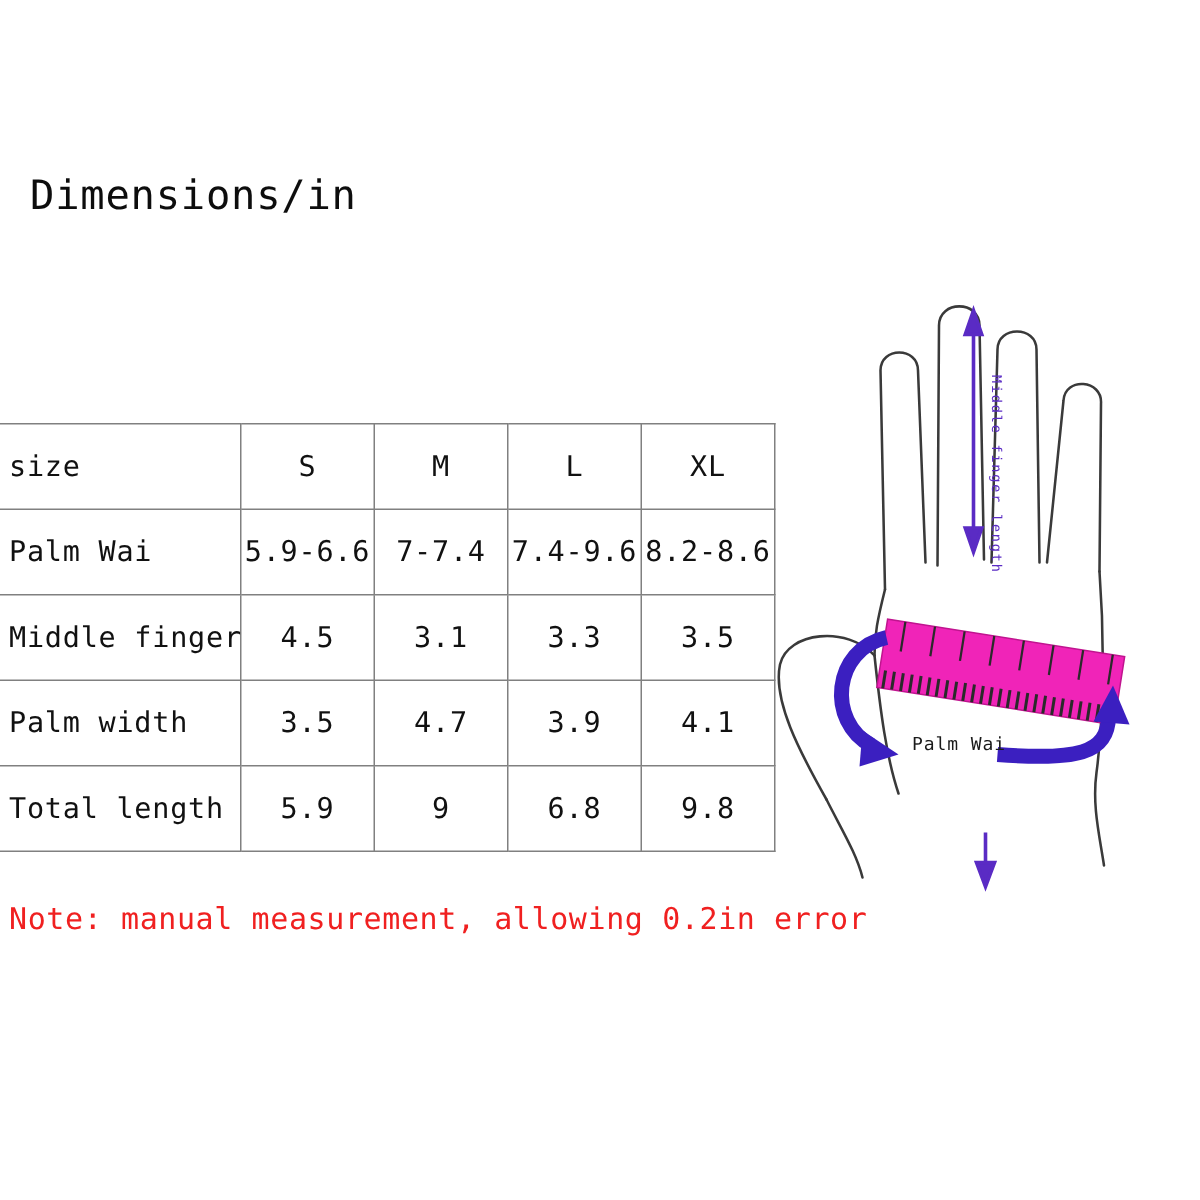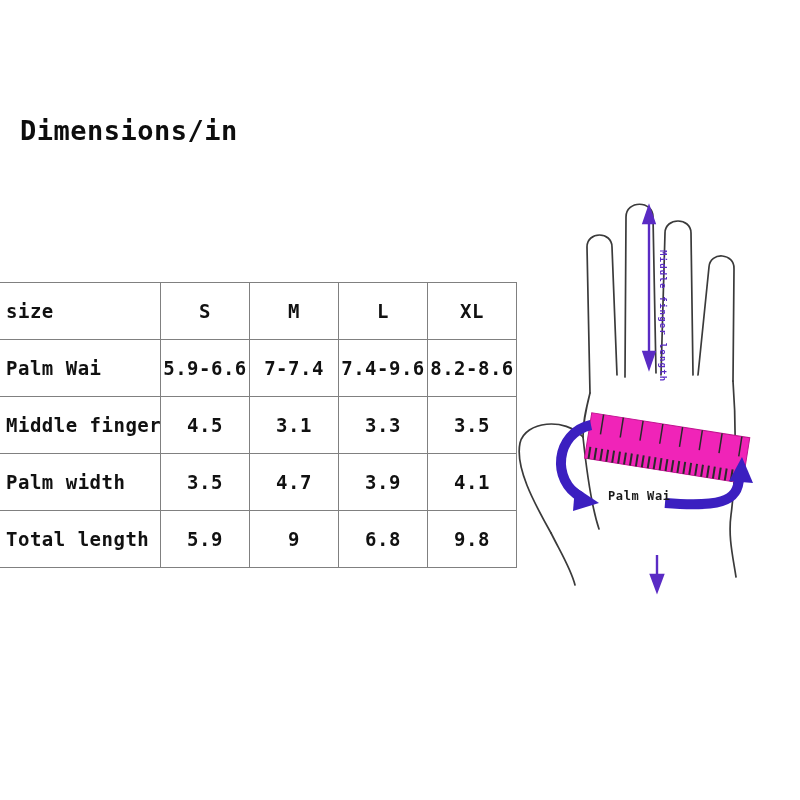--- a/index.html
+++ b/index.html
@@ -7,21 +7,20 @@
     padding: 0;
     background: #ffffff;
   }
   #canvas {
     position: relative;
     width: 800px;
     height: 800px;
     background: #ffffff;
     overflow: hidden;
     font-family: "DejaVu Sans Mono", "Liberation Mono", monospace;
-    font-weight: bold;
   }
 
   
   #title {
     position: absolute;
     left: 20px;
     top: 115px;
     font-size: 27px;
     color: #0d0d0d;
     letter-spacing: 0.5px;
@@ -146,20 +145,21 @@
       <tr>
         <td class="rowlabel">Total length</td>
         <td>5.9</td>
         <td>9</td>
         <td>6.8</td>
         <td>9.8</td>
       </tr>
     </tbody>
   </table>
 
+  <div id="note">Note: manual measurement, allowing 0.2in error</div>
 
   <div id="diagram">
     <svg width="305" height="430" viewBox="0 0 305 430">
 
       <g fill="none" stroke="#3a3a3a" stroke-width="1.7" stroke-linecap="round" stroke-linejoin="round">
 
         <path d="M 95 208 L 92 62 C 92 46, 117 46, 117 62 L 122 190"></path>
 
         <path d="M 130 192 L 131 32 C 131 15, 158 15, 158 32 L 161 188"></path>
 

